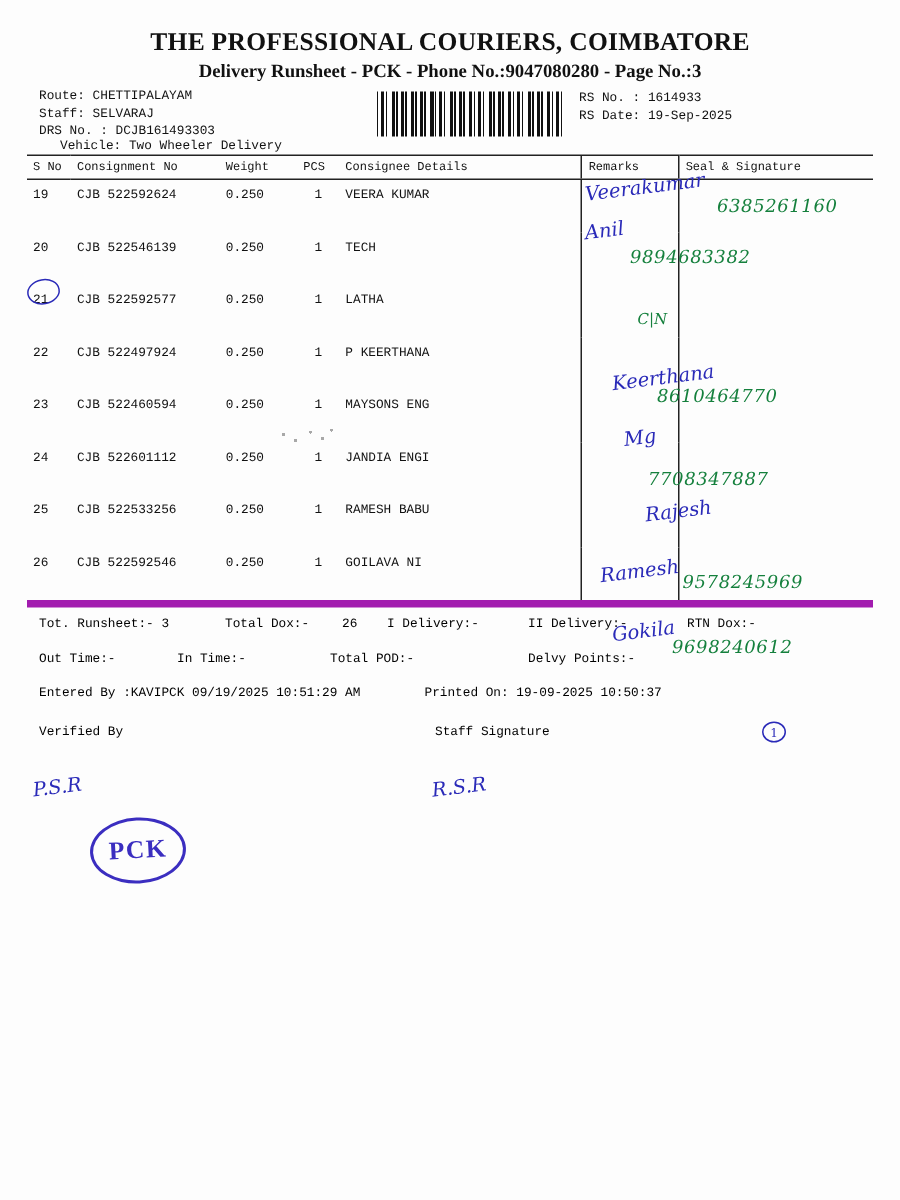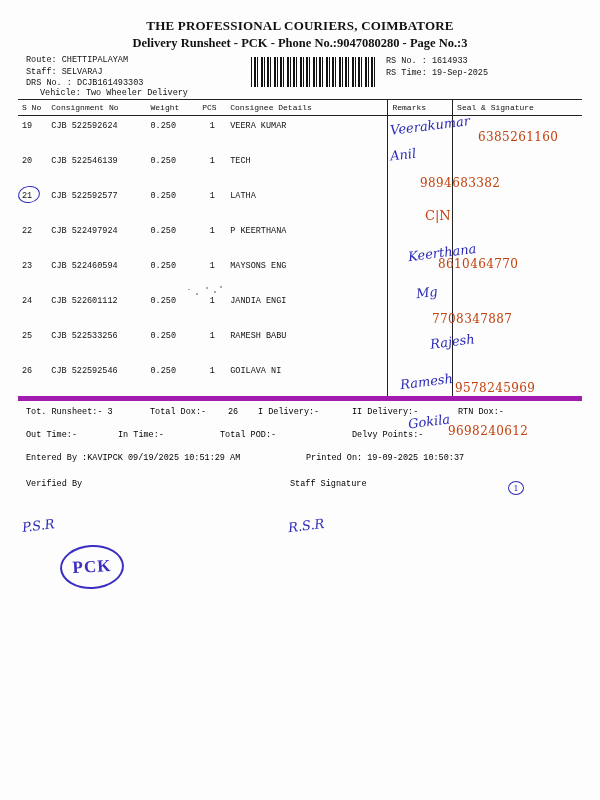--- a/index.html
+++ b/index.html
@@ -18,21 +18,21 @@
   .sheet {
     position: absolute;
     left: 0; top: 0;
     width: 600px;
     padding: 12px 18px 0 18px;
   }
   .title {
     text-align: center;
     font-family: "Liberation Serif", serif;
     font-weight: bold;
-    font-size: 13px;
+    font-size: 17px;
     letter-spacing: 0.2px;
     color: #111;
     margin: 6px 0 2px 0;
   }
   .subtitle {
     text-align: center;
     font-family: "Liberation Serif", serif;
     font-weight: bold;
     font-size: 12.5px;
     color: #111;
@@ -111,27 +111,28 @@
     position: relative;
     height: 16px;
     margin-top: 12px;
     font-size: 8.5px;
   }
   .signrow span { position: absolute; top: 0; }
 
   
   .ink {
     position: absolute;
-    color: #c2410c;
+    color: #15803d;
     font-family: "DejaVu Serif", serif;
+    font-style: italic;
     font-size: 11px;
     white-space: nowrap;
   }
   .ink.num { font-size: 12px; letter-spacing: 0.4px; }
-  .ink.big { font-size: 13px; }
+  .ink.big { font-size: 10px; }
   .scribble {
     position: absolute;
     color: #2a2ab8;
     font-family: "DejaVu Serif", serif;
     font-style: italic;
     font-size: 13px;
     transform: rotate(-7deg);
     white-space: nowrap;
   }
   .circle-21 {
@@ -210,21 +211,21 @@
       </div>
 
       <div class="barcode"></div>
 
       <div class="hdr-right">
         <div>
           <span>RS No. :</span>
           <span>1614933</span>
         </div>
         <div>
-          <span>RS Time:</span>
+          <span>RS Date:</span>
           <span>19-Sep-2025</span>
         </div>
       </div>
 
       <div class="vehicle">
         <span>Vehicle:</span>
         <span>Two Wheeler Delivery</span>
       </div>
     </div>
 
@@ -326,37 +327,37 @@
         <span style="left:440px;">RTN Dox:-</span>
       </div>
       <div class="trow" style="margin-top:8px;">
         <span style="left:8px;">Out Time:-</span>
         <span style="left:100px;">In Time:-</span>
         <span style="left:202px;">Total POD:-</span>
         <span style="left:290px;margin-left:44px;">Delvy Points:-</span>
       </div>
       <div class="entered">
         <span style="left:8px;">Entered By :KAVIPCK 09/19/2025 10:51:29 AM</span>
-        <span style="left:288px;">Printed On: 19-09-2025 10:50:37</span>
+        <span style="left:265px;">Printed On: 19-09-2025 10:50:37</span>
       </div>
       <div class="signrow">
         <span style="left:8px;">Verified By</span>
         <span style="left:272px;">Staff Signature</span>
       </div>
     </div>
   </div>
 
   <div class="circle-21"></div>
   <div class="smudge"></div>
 
   <div class="scribble" style="left:390px; top:118px;">Veerakumar</div>
   <div class="ink num" style="left:478px; top:130px;">6385261160</div>
 
   <div class="scribble" style="left:390px; top:147px;">Anil</div>
-  <div class="ink num" style="left:420px; top:176px;">9894683382</div>
+  <div class="ink num" style="left:420px; top:164px;">9894683382</div>
 
   <div class="ink big" style="left:425px; top:208px;">C|N</div>
 
   <div class="scribble" style="left:408px; top:245px;">Keerthana</div>
   <div class="ink num" style="left:438px; top:257px;">8610464770</div>
 
   <div class="scribble" style="left:416px; top:285px;">Mg</div>
   <div class="ink num" style="left:432px; top:312px;text-align:center;">7708347887</div>
 
   <div class="scribble" style="left:430px; top:334px;">Rajesh</div>

